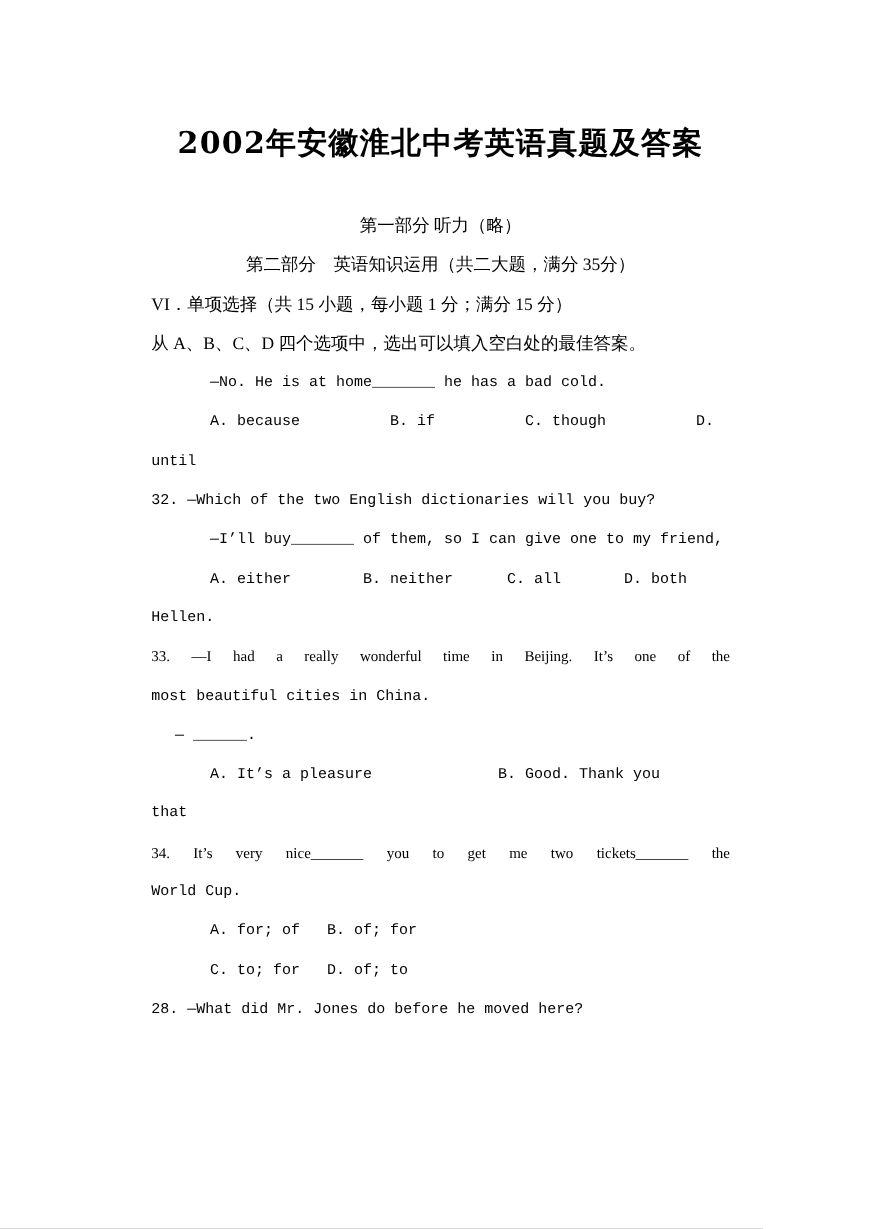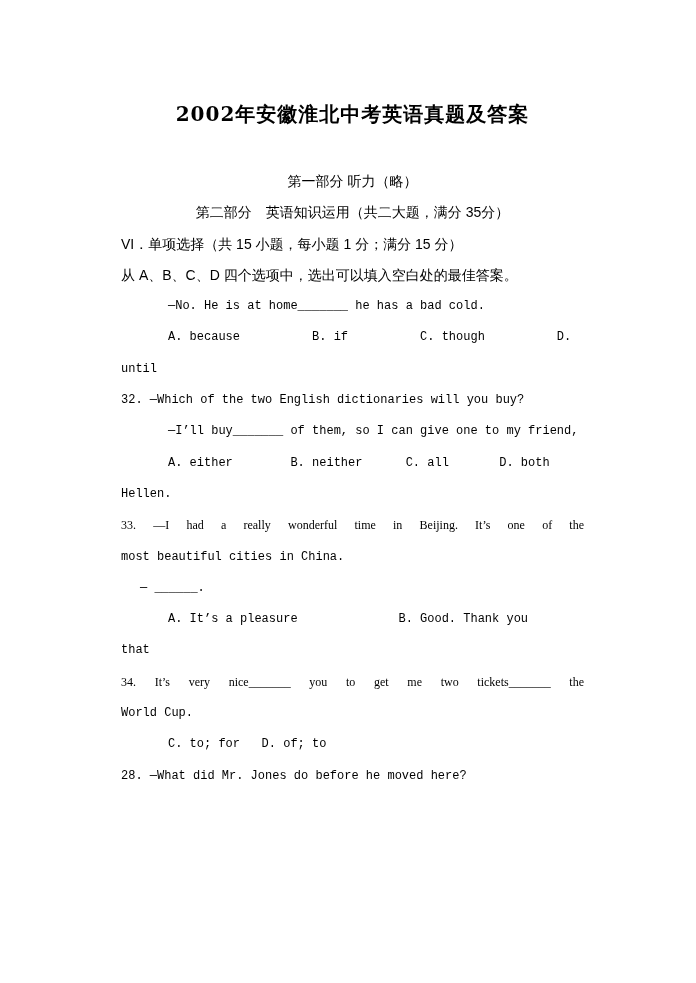--- a/index.html
+++ b/index.html
@@ -13,36 +13,36 @@
     width: 696px;
     height: 983px;
     background: #ffffff;
     box-sizing: border-box;
     padding: 100px 112px 0 121px;
     overflow: hidden;
     color: #000;
   }
   .doc-title {
     font-family: "DejaVu Serif", "Liberation Serif", serif;
-    font-size: 20px;
+    font-size: 24px;
     font-weight: bold;
     text-align: center;
     line-height: 28px;
     margin: 0 0 38px 0;
     letter-spacing: 1px;
   }
   .line {
     font-family: "Liberation Mono", "DejaVu Sans Mono", monospace;
     font-size: 12px;
     line-height: 31.3px;
     white-space: pre-wrap;
     color: #000;
   }
   .cn {
-    font-family: Liberation Sans, sans-serif;
+    font-family: Liberation Serif, serif;
     font-size: 14px;
     white-space: normal;
   }
   .center { text-align: center; }
   .t { padding-left: 47px; }   
   .d { padding-left: 19px; }   
   .j {                          
     white-space: normal;
     text-align: justify;
     text-align-last: justify;
@@ -71,16 +71,17 @@
       <div class="line t">—I’ll buy_______ of them, so I can give one to my friend,</div>
       <div class="line t">A. either        B. neither      C. all       D. both</div>
       <div class="line">Hellen.</div>
       <div class="line j">33. —I had a really wonderful time in Beijing. It’s one of the</div>
       <div class="line">most beautiful cities in China.</div>
       <div class="line d">— ______.</div>
       <div class="line t">A. It’s a pleasure              B. Good. Thank you</div>
       <div class="line">that</div>
       <div class="line j">34. It’s very nice_______ you to get me two tickets_______ the</div>
       <div class="line">World Cup.</div>
+      <div class="line t">A. for; of   B. of; for</div>
       <div class="line t">C. to; for   D. of; to</div>
       <div class="line">28. —What did Mr. Jones do before he moved here?</div>
     </div>
 </div>
 
 </body></html>

